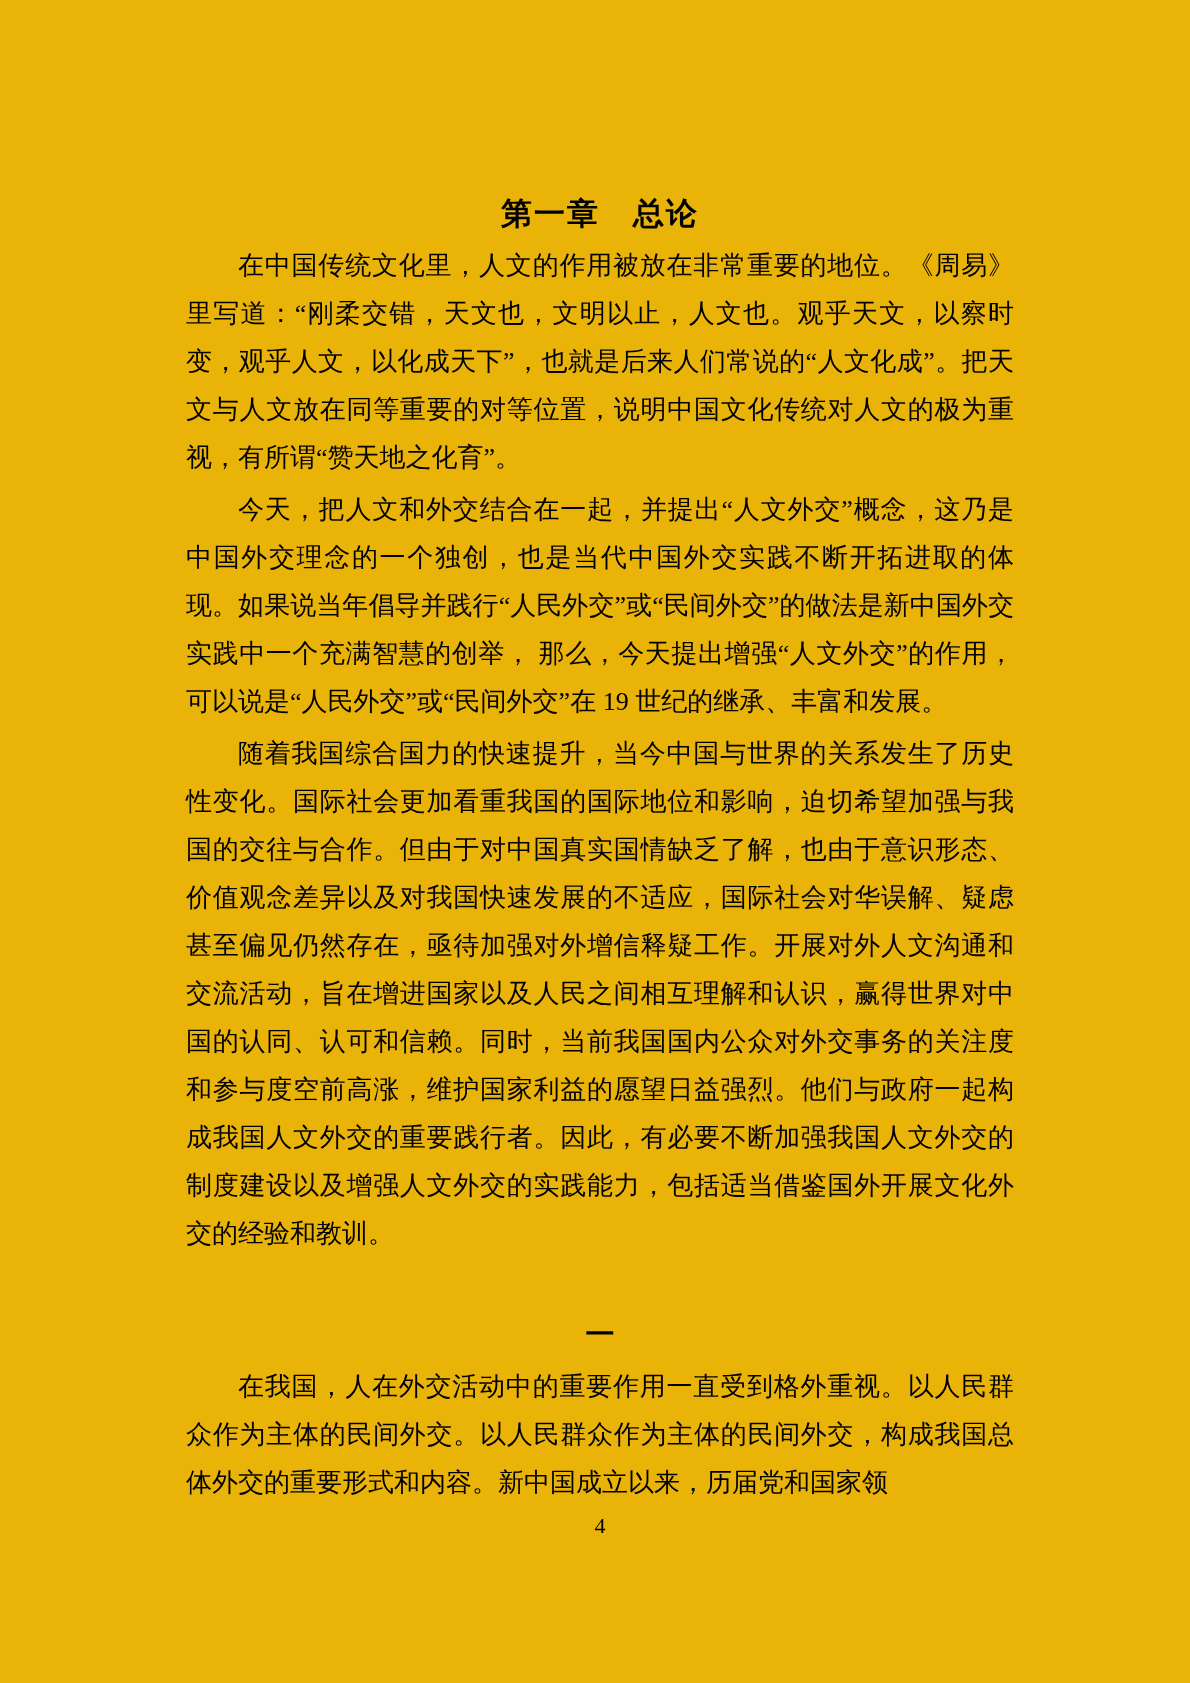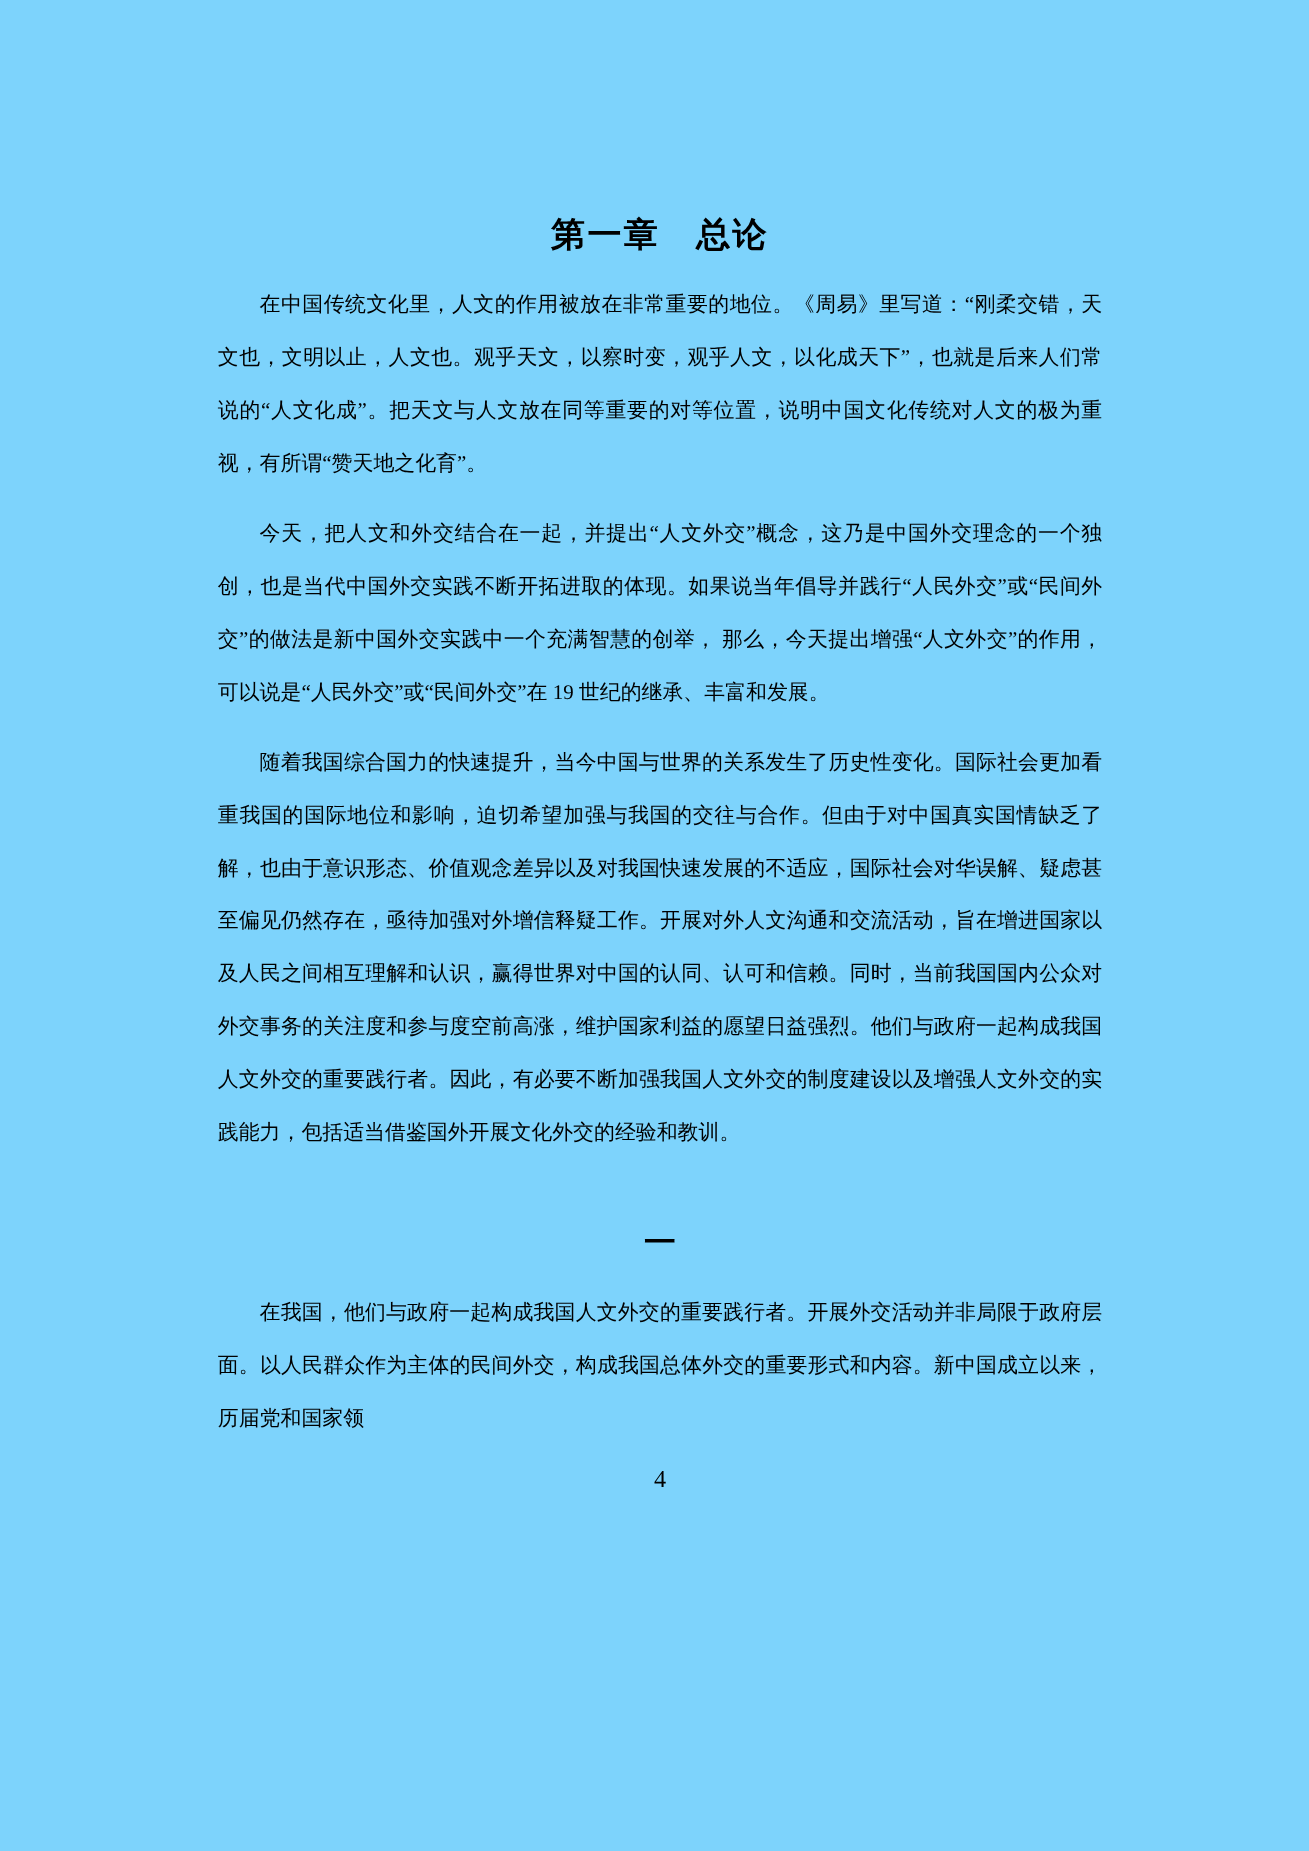--- a/index.html
+++ b/index.html
@@ -4,21 +4,21 @@
 <style>
   html, body {
     margin: 0;
     padding: 0;
     background: #ffffff;
   }
   .page {
     position: relative;
     width: 1190px;
     height: 1683px;
-    background: #7dd3fc;
+    background: #eab308;
     color: #000000;
     overflow: hidden;
     text-decoration: underline;
   }
   .content {
     position: absolute;
     left: 182px;
     top: 190px;
     width: 836px;
   }
@@ -26,25 +26,25 @@
     font-family: "Liberation Sans", "DejaVu Sans", sans-serif;
     font-weight: bold;
     font-size: 31px;
     line-height: 48px;
     text-align: center;
     margin: 0;
     letter-spacing: 2px;
   }
   .para {
     font-family: "Liberation Serif", "DejaVu Serif", serif;
-    font-size: 19px;
+    font-size: 26px;
     line-height: 48px;
     text-align: justify;
     text-indent: 2em;
-    margin: 16px;
+    margin: 4px;
     word-break: break-all;
   }
   .section-marker {
     font-family: "Liberation Sans", "DejaVu Sans", sans-serif;
     font-weight: bold;
     font-size: 29px;
     line-height: 48px;
     text-align: center;
     margin-top: 52px;
     margin-bottom: 5px;
@@ -65,17 +65,17 @@
     <h1 class="chapter-title">第一章　总论</h1>
 
     <p class="para">在中国传统文化里，人文的作用被放在非常重要的地位。《周易》里写道：“刚柔交错，天文也，文明以止，人文也。观乎天文，以察时变，观乎人文，以化成天下”，也就是后来人们常说的“人文化成”。把天文与人文放在同等重要的对等位置，说明中国文化传统对人文的极为重视，有所谓“赞天地之化育”。</p>
 
     <p class="para">今天，把人文和外交结合在一起，并提出“人文外交”概念，这乃是中国外交理念的一个独创，也是当代中国外交实践不断开拓进取的体现。如果说当年倡导并践行“人民外交”或“民间外交”的做法是新中国外交实践中一个充满智慧的创举， 那么，今天提出增强“人文外交”的作用，可以说是“人民外交”或“民间外交”在 19 世纪的继承、丰富和发展。</p>
 
     <p class="para">随着我国综合国力的快速提升，当今中国与世界的关系发生了历史性变化。国际社会更加看重我国的国际地位和影响，迫切希望加强与我国的交往与合作。但由于对中国真实国情缺乏了解，也由于意识形态、价值观念差异以及对我国快速发展的不适应，国际社会对华误解、疑虑甚至偏见仍然存在，亟待加强对外增信释疑工作。开展对外人文沟通和交流活动，旨在增进国家以及人民之间相互理解和认识，赢得世界对中国的认同、认可和信赖。同时，当前我国国内公众对外交事务的关注度和参与度空前高涨，维护国家利益的愿望日益强烈。他们与政府一起构成我国人文外交的重要践行者。因此，有必要不断加强我国人文外交的制度建设以及增强人文外交的实践能力，包括适当借鉴国外开展文化外交的经验和教训。</p>
 
     <div class="section-marker">一</div>
 
-    <p class="para">在我国，他们与政府一起构成我国人文外交的重要践行者。开展外交活动并非局限于政府层面。以人民群众作为主体的民间外交，构成我国总体外交的重要形式和内容。新中国成立以来，历届党和国家领</p>
+    <p class="para">在我国，人在外交活动中的重要作用一直受到格外重视。以人民群众作为主体的民间外交。以人民群众作为主体的民间外交，构成我国总体外交的重要形式和内容。新中国成立以来，历届党和国家领</p>
 
     <div class="page-number">4</div>
   </div>
 </div>
 
 </body></html>

